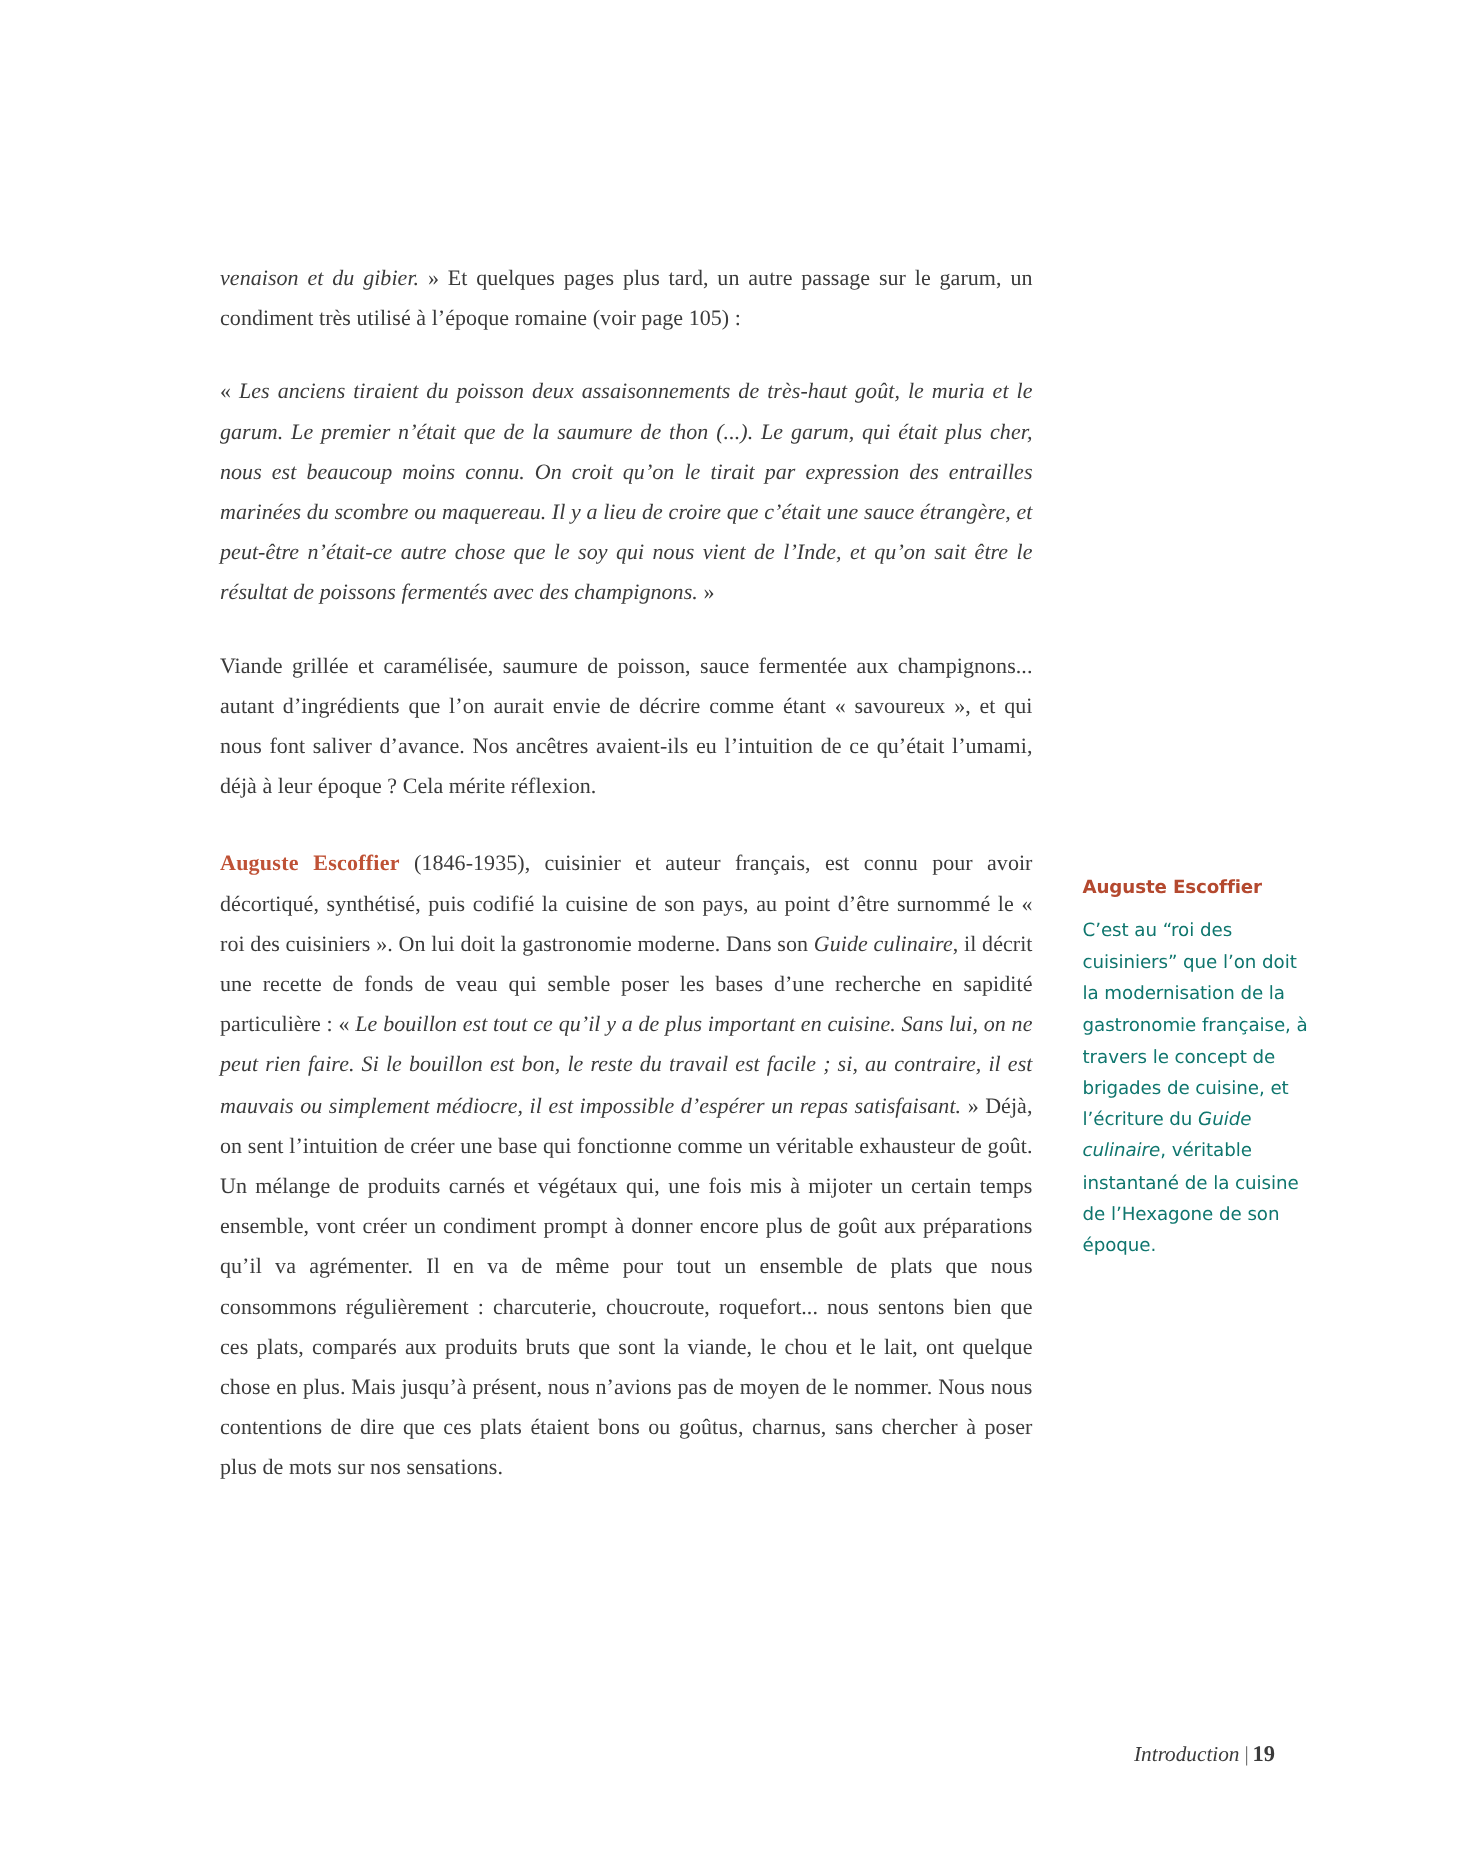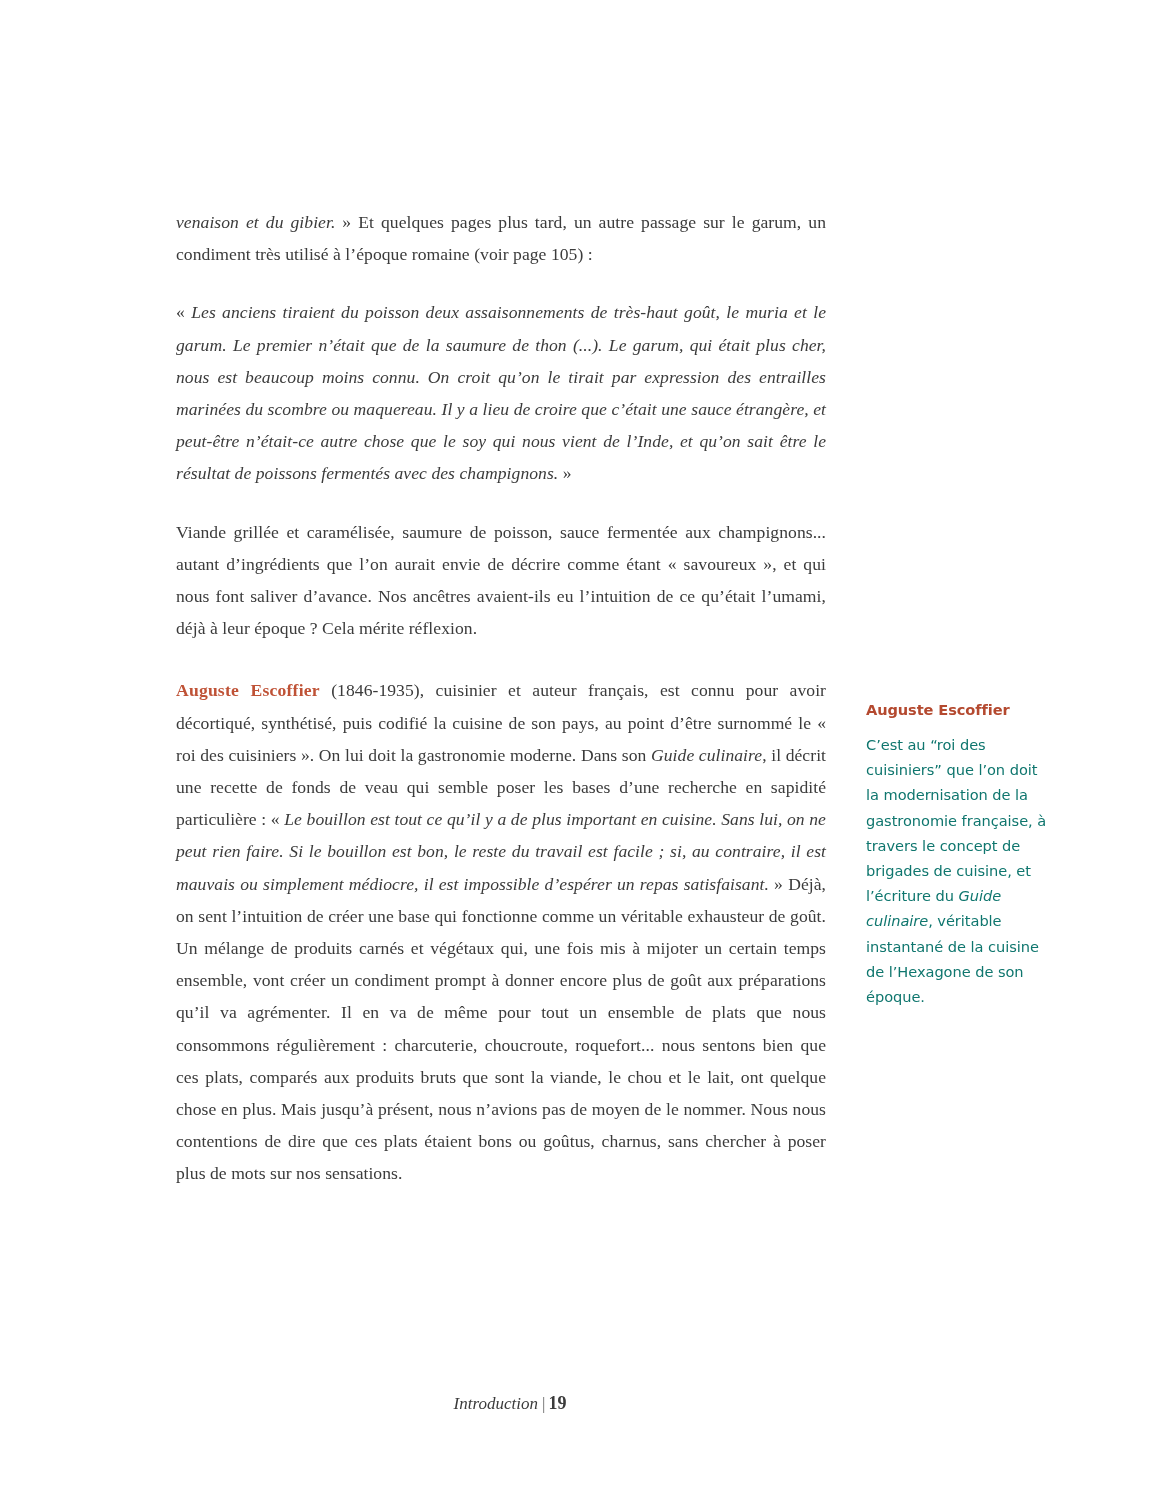--- a/index.html
+++ b/index.html
@@ -78,21 +78,21 @@
     letter-spacing: -0.05px;
   }
   .sidenote-body .it { font-style: italic; }
 
   
   .footer {
     position: absolute;
     left: 0;
     top: 1392px;
     width: 1170px;
-    text-align: center;
+    text-align: right;
     padding-right: 150px;
     box-sizing: border-box;
     font-family: "Liberation Serif", "DejaVu Serif", serif;
     color: #3b3b3b;
     font-size: 17px;
     line-height: 22px;
     white-space: nowrap;
   }
   .footer .sec {
     font-style: italic;

